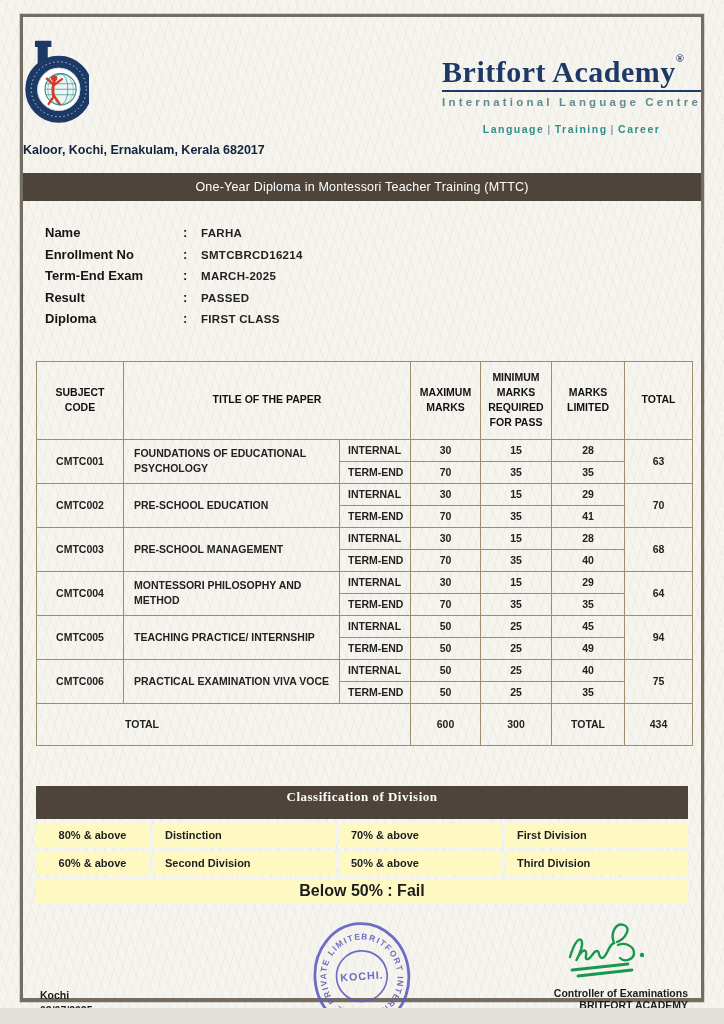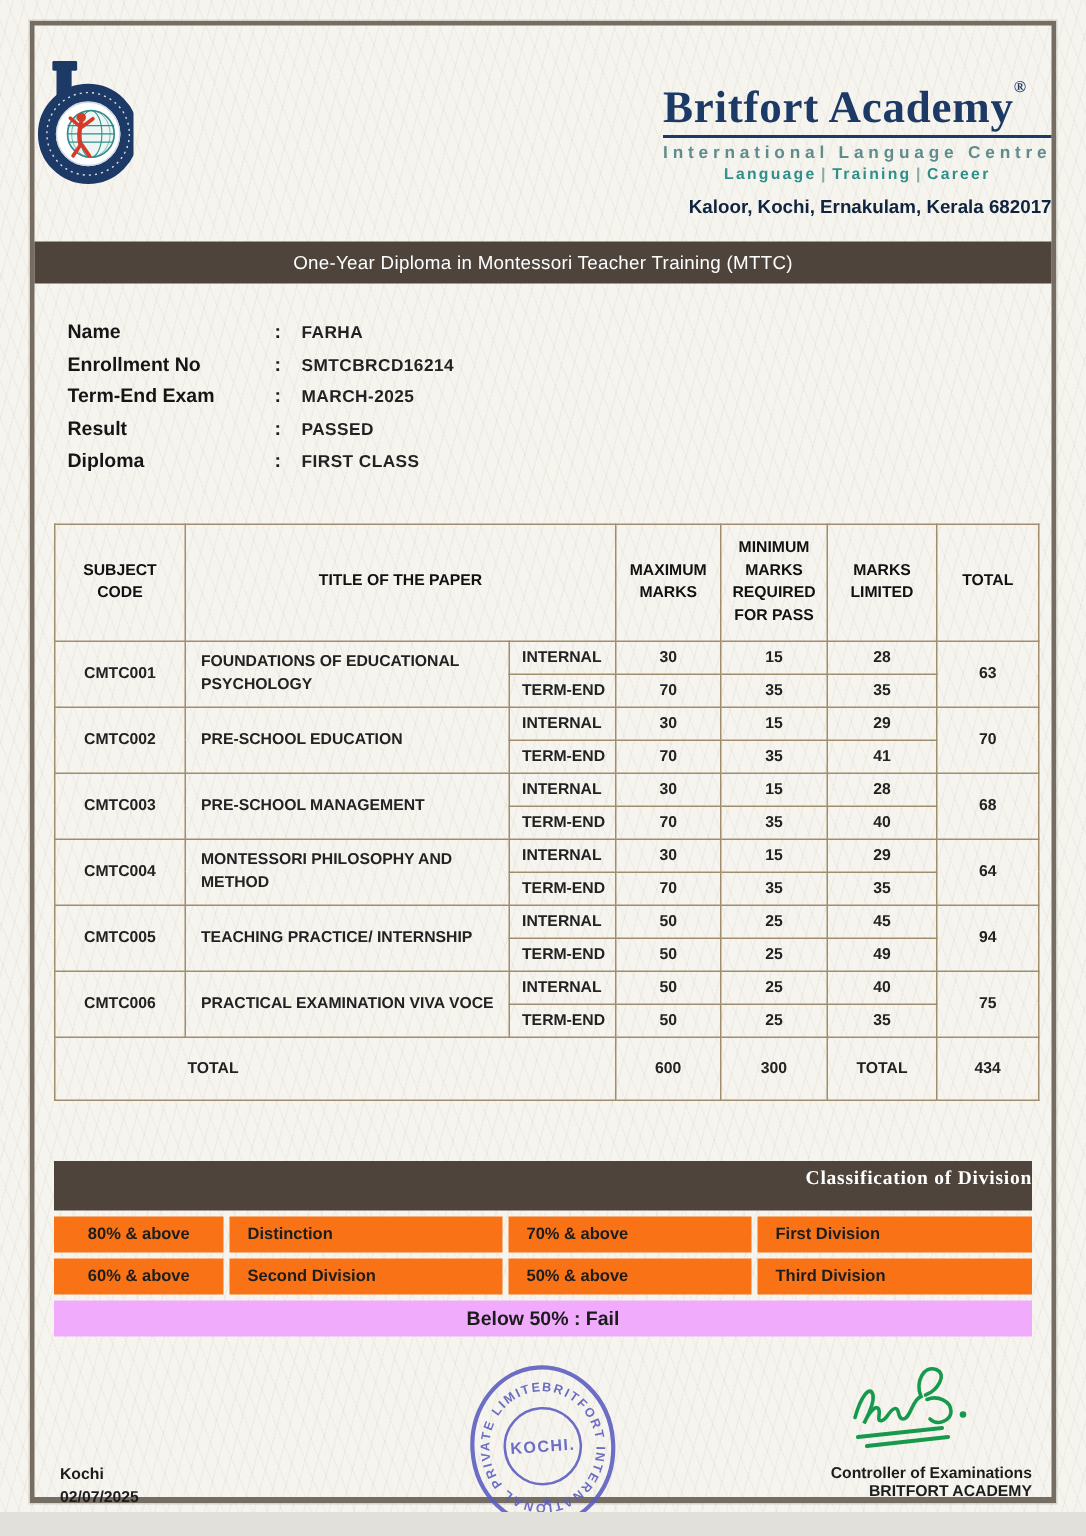--- a/index.html
+++ b/index.html
@@ -21,23 +21,23 @@
     box-shadow:0 0 0 1px rgba(120,110,95,.25);
   }
   
   .brand-row { display:flex; justify-content:space-between; align-items:flex-start; margin-top:22px; gap:8px; }
   .logo-svg { width:66px; height:84px; flex:0 0 auto; }
   .brand-text { padding-top:14px; }
   .brand-name { font-family:"Liberation Serif", serif; font-weight:bold; font-size:30px; color:#1d3a66; letter-spacing:.5px; line-height:1; }
   .brand-name sup { font-size:11px; vertical-align:20px; }
   .brand-rule { height:2px; background:#1d3a66; margin:3px 0 4px 0; }
   .brand-tagline { font-size:11.5px; letter-spacing:3.2px; color:#5e8d8c; font-weight:600; }
-  .brand-subtagline { font-size:10.5px; letter-spacing:1.5px; color:#2f8f8b; font-weight:600; text-align:center; margin-top:2px; }
+  .brand-subtagline { font-size:10.5px; letter-spacing:1.5px; color:#2f8f8b; font-weight:600; text-align:center; margin-top:15px; }
   .brand-subtagline .sep { color:#8aa8a8; padding:0 3px; }
-  .address { text-align:right; font-size:12.5px; font-weight:bold; color:#10233f; margin-top:8px; }
+  .address { text-align:left; font-size:12.5px; font-weight:bold; color:#10233f; margin-top:8px; }
   
   .title-bar { background:#4e443b; color:#fff; text-align:center; margin-top:16px; padding:5px 0 7px 0; }
   .title-main { font-family:"Liberation Serif", serif; font-weight:bold; font-size:16.5px; letter-spacing:2.5px; }
   .title-sub { font-size:12.5px; font-weight:normal; margin-top:2px; letter-spacing:.2px; }
   
   .details { margin:24px 0 0 22px; }
   .detail-row { display:flex; align-items:baseline; height:21.5px; }
   .detail-label { width:138px; font-size:13px; font-weight:bold; color:#151515; }
   .detail-colon { width:18px; font-size:13px; font-weight:bold; }
   .detail-value { font-size:11.5px; font-weight:600; letter-spacing:.3px; color:#222; }
@@ -51,25 +51,25 @@
   td.code { text-align:center; font-weight:600; }
   td.title { text-align:left; padding:2px 6px 2px 10px; font-weight:600; line-height:1.4; }
   td.exam { text-align:left; padding-left:8px; font-size:10px; font-weight:600; height:22px; }
   td.num { text-align:center; font-weight:600; }
   td.total { text-align:center; font-weight:600; }
   tr.grand td { height:42px; font-weight:600; }
   td.grand-label { text-align:left; padding-left:88px; }
   td.bold { font-weight:bold; }
   
   .classification { margin:40px 13px 0 13px; }
-  .class-header { background:#4e443b; color:#fff; text-align:right; font-family:"Liberation Serif", serif; font-weight:bold; font-size:13px; height:33px; line-height:21px; letter-spacing:.5px; }
+  .class-header { background:#4e443b; color:#fff; text-align:center; font-family:"Liberation Serif", serif; font-weight:bold; font-size:13px; height:33px; line-height:21px; letter-spacing:.5px; }
   .class-grid { display:grid; grid-template-columns:113px 182px 162px 1fr; gap:4px; margin-top:4px; }
-  .class-cell { background:#f97316; height:24px; line-height:24px; font-size:11px; font-weight:bold; color:#1d1d1d; padding-left:12px; }
+  .class-cell { background:#fef9c3; height:24px; line-height:24px; font-size:11px; font-weight:bold; color:#1d1d1d; padding-left:12px; }
   .class-cell.center { text-align:center; padding-left:0; }
-  .class-note { background:#f0abfc; height:24px; line-height:24px; text-align:center; font-size:13px; font-weight:bold; margin-top:4px; }
+  .class-note { background:#fef9c3; height:24px; line-height:24px; text-align:center; font-size:16px; font-weight:bold; margin-top:4px; }
   
   .doc-footer { position:relative; height:122px; margin:12px 13px 0 13px; }
   .footer-left { position:absolute; left:4px; bottom:18px; font-size:10.5px; font-weight:bold; color:#1c1c1c; line-height:1.45; }
   .stamp { position:absolute; left:50%; top:2px; transform:translateX(-50%) rotate(-4deg); opacity:.88; }
   .sign-block { position:absolute; right:0; top:2px; text-align:right; }
   .sign-svg { margin-right:16px; }
   .sign-line1 { font-size:10.5px; font-weight:bold; color:#1c1c1c; margin-top:2px; }
   .sign-line2 { font-size:10.5px; font-weight:bold; color:#1c1c1c; }
 </style>
 </head>

